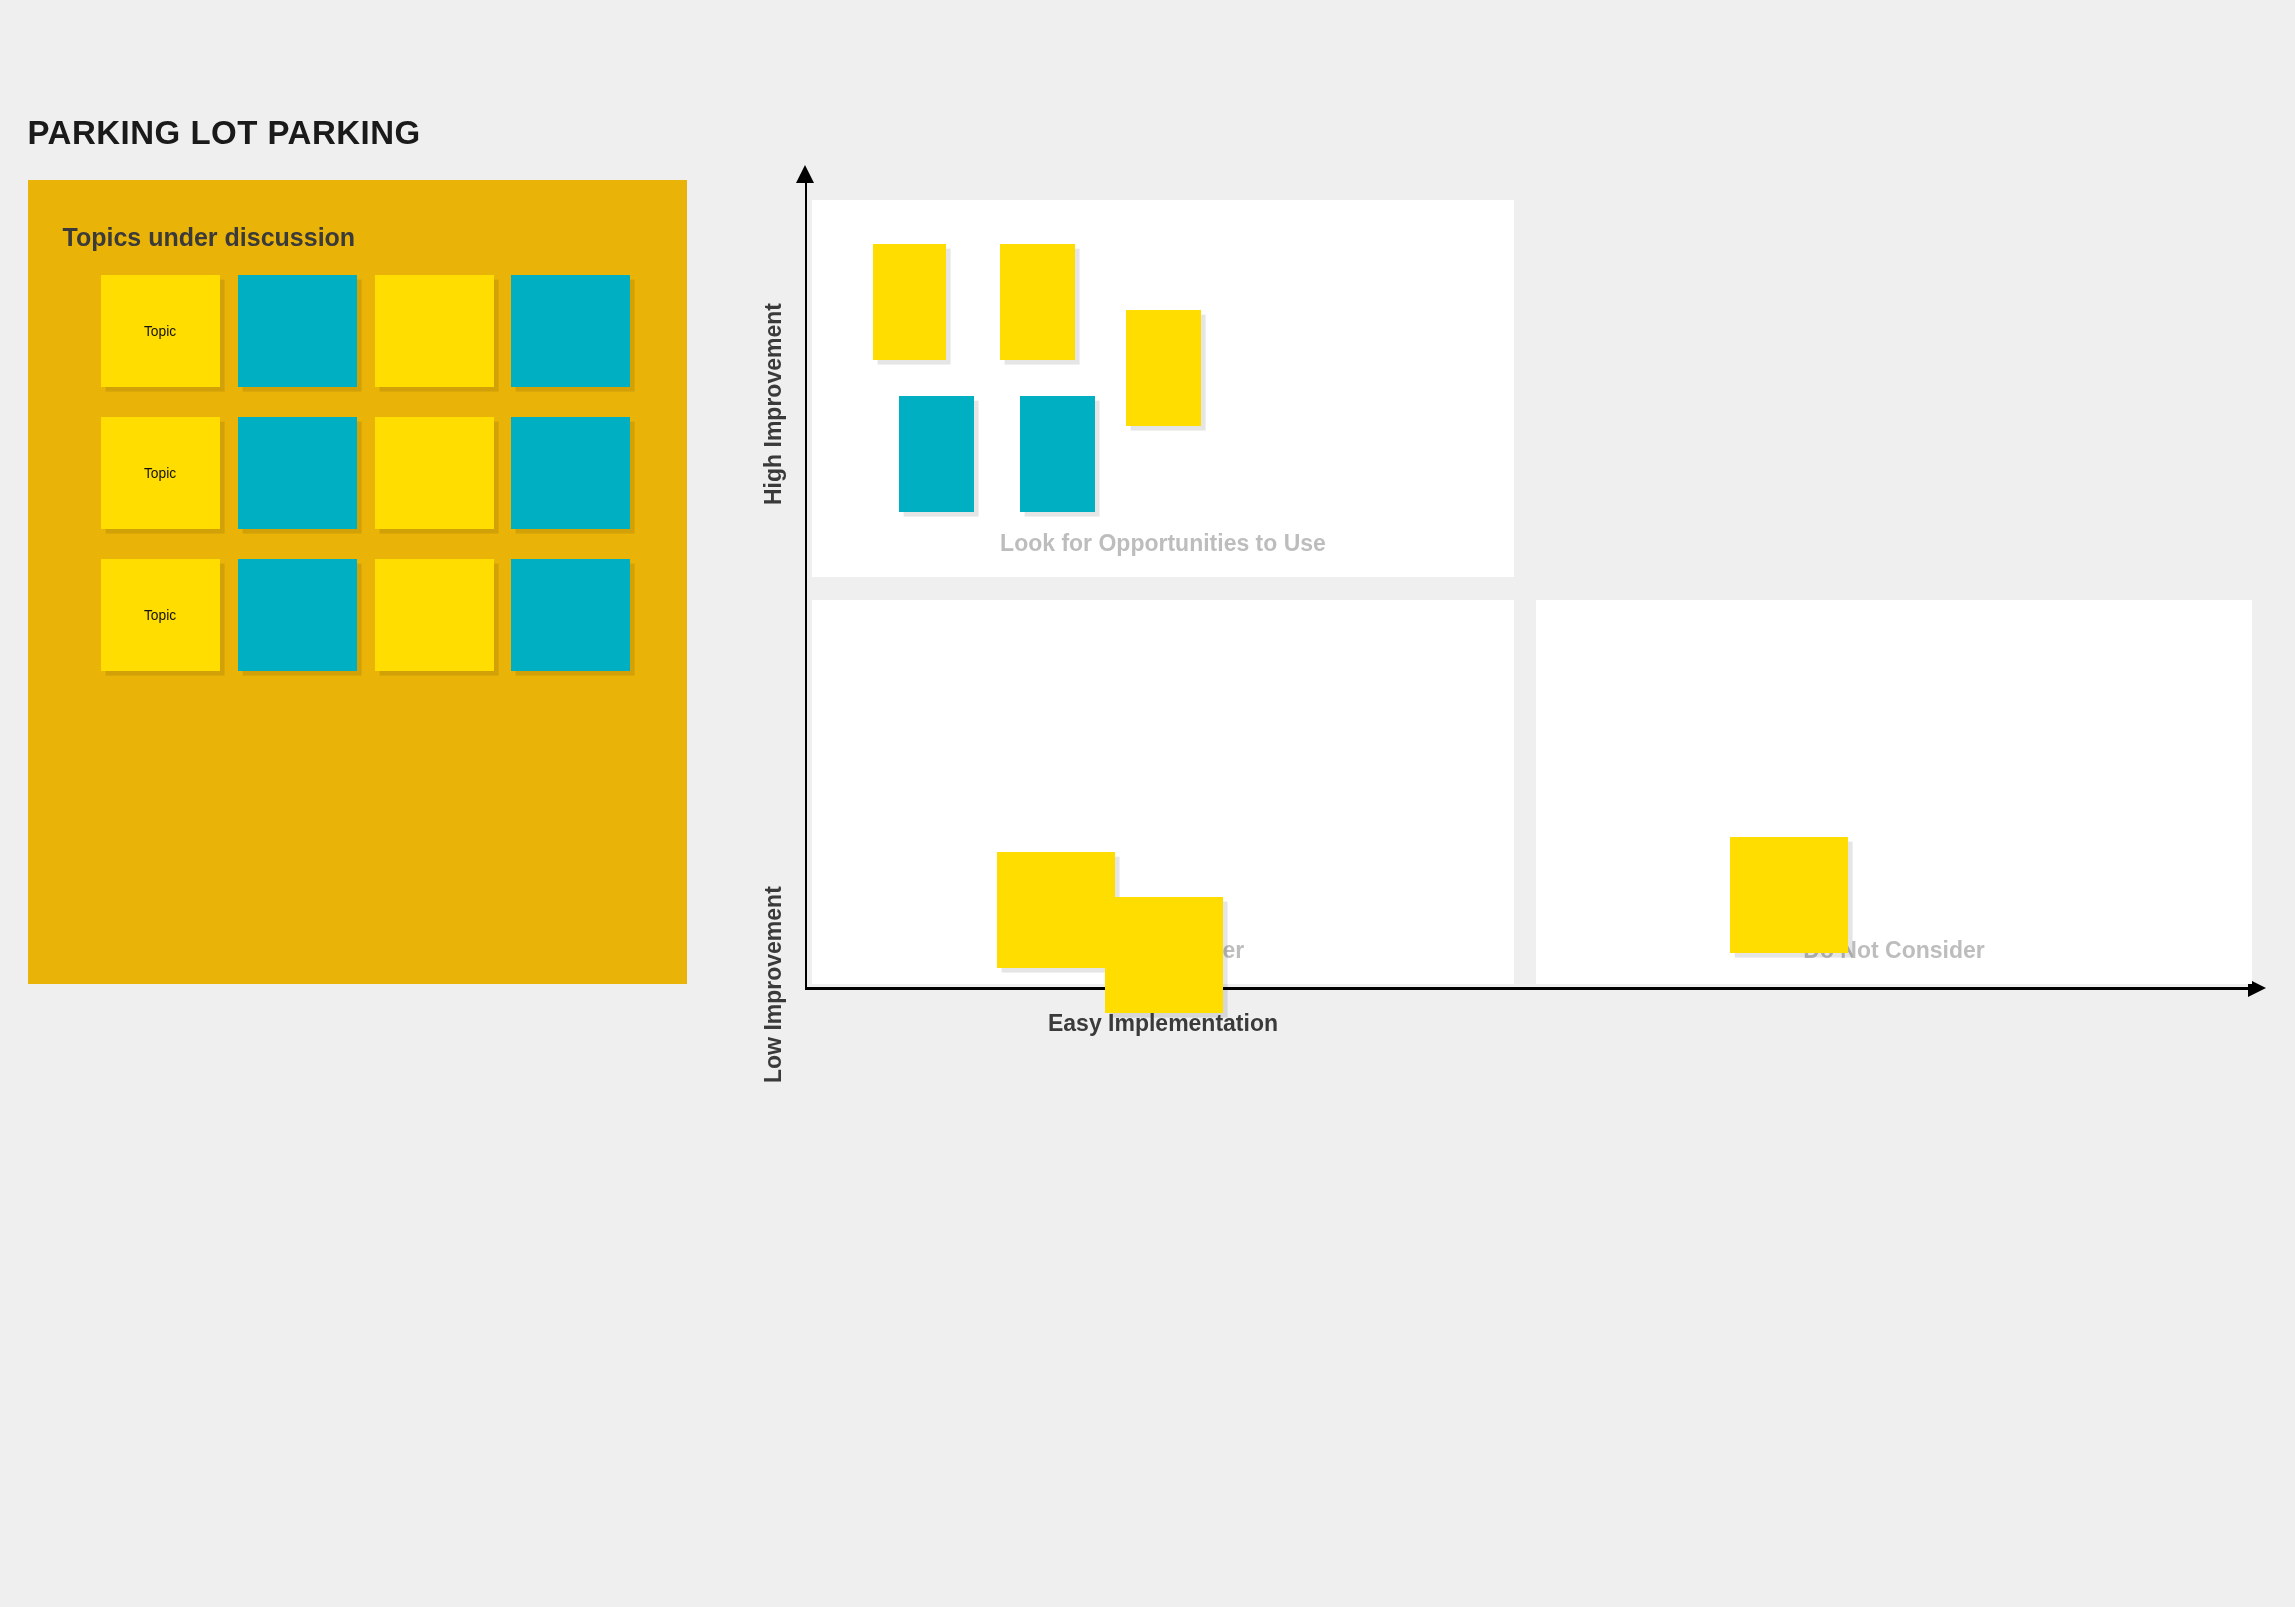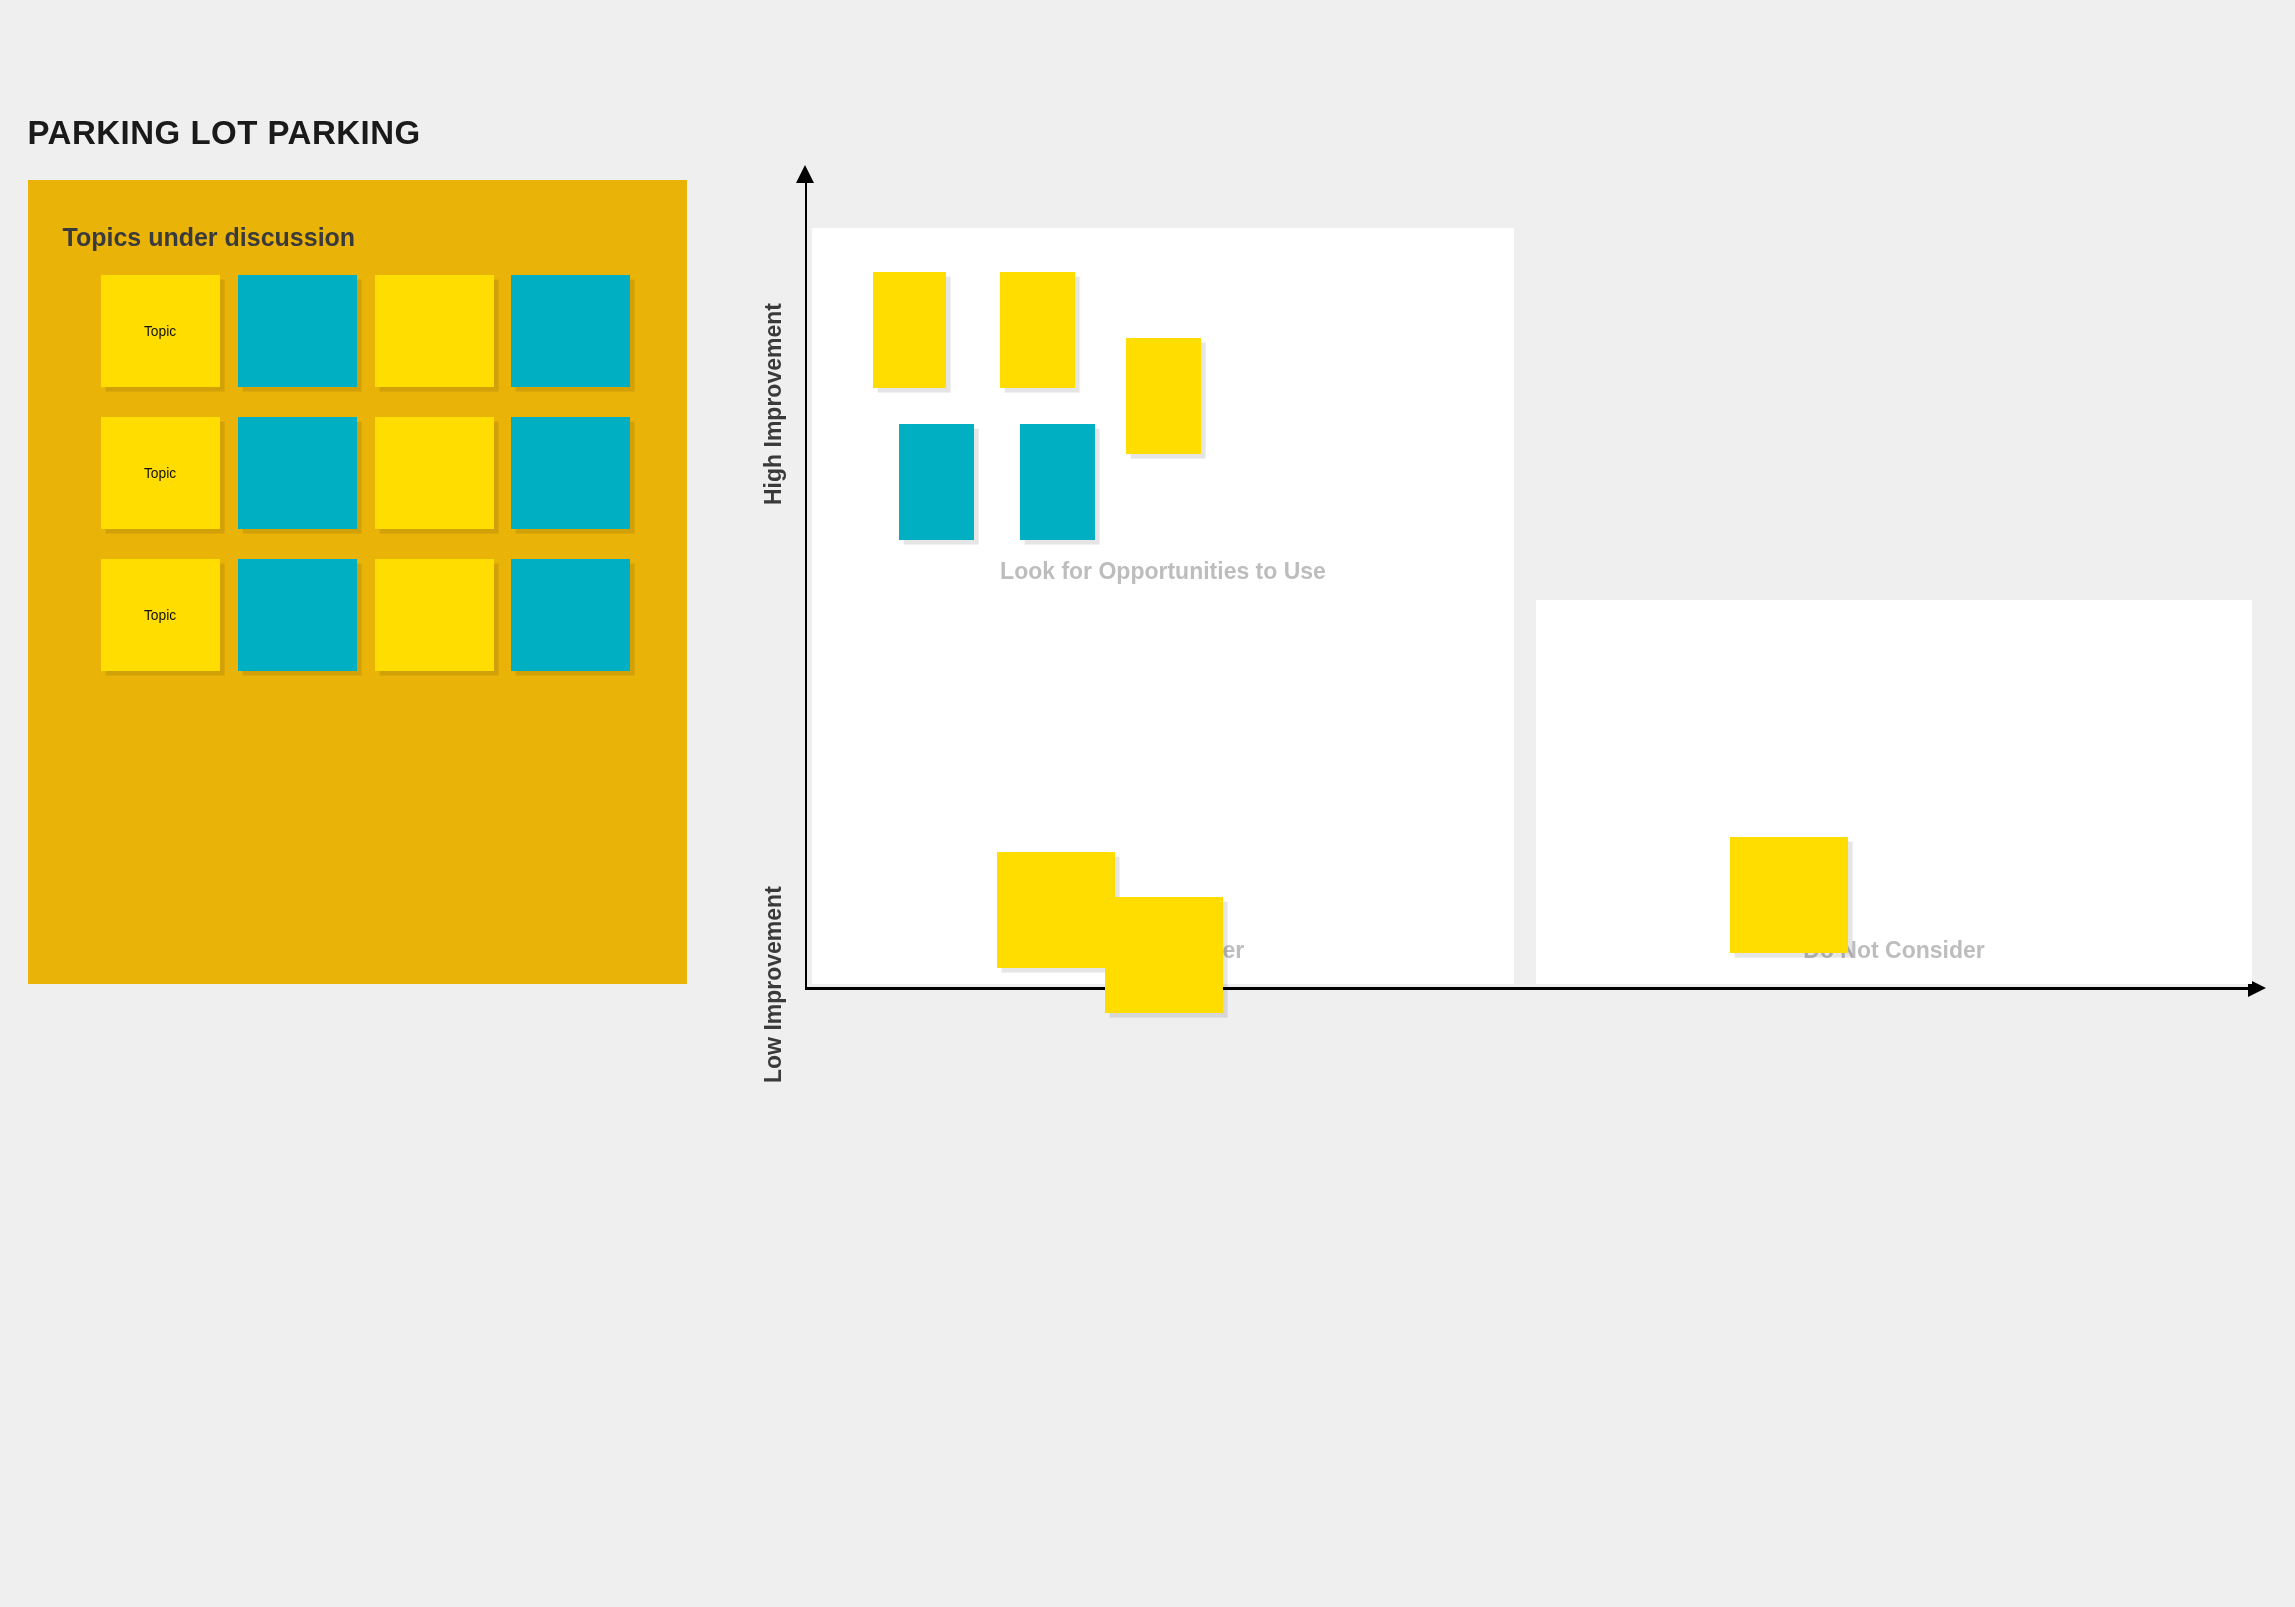--- a/index.html
+++ b/index.html
@@ -117,21 +117,21 @@
     border-top: 9.2px solid transparent;
     border-bottom: 9.2px solid transparent;
     border-left: 18.4px solid #000;
   }
 
   
   .quadrant {
     position: absolute;
     background: #ffffff;
   }
-  #quad-tl { left: 22px;   top: 35px;  width: 702px; height: 377px; margin-top: 28px; }
+  #quad-tl { left: 22px;   top: 35px;  width: 702px; height: 377px; }
   #quad-tr { left: 746px;  top: 35px;  width: 716px; height: 377px; }
   #quad-bl { left: 22px;   top: 435px; width: 702px; height: 384px; }
   #quad-br { left: 746px;  top: 435px; width: 716px; height: 384px; }
 
   .quadrant-label {
     position: absolute;
     bottom: 20px;
     left: 0;
     width: 100%;
     text-align: center;
@@ -222,15 +222,16 @@
       <div class="matrix-note" style="left: 293px; top: 297px; width: 118px; height: 116px; background: rgb(255, 221, 0);"></div>
     </div>
   <div class="quadrant" id="quad-br">
     <div class="quadrant-label">Do Not Consider</div>
   <div class="matrix-note" style="left: 194px; top: 237px; width: 118px; height: 116px; background: rgb(255, 221, 0);"></div>
     </div>
 
   <div class="y-axis-label" id="y-label-high">High Improvement</div>
   <div class="y-axis-label" id="y-label-low">Low Improvement</div>
 
+  <div class="x-axis-label" id="x-label-easy">Easy Implementation</div>
 
 </section>
 
 
 </body></html>

